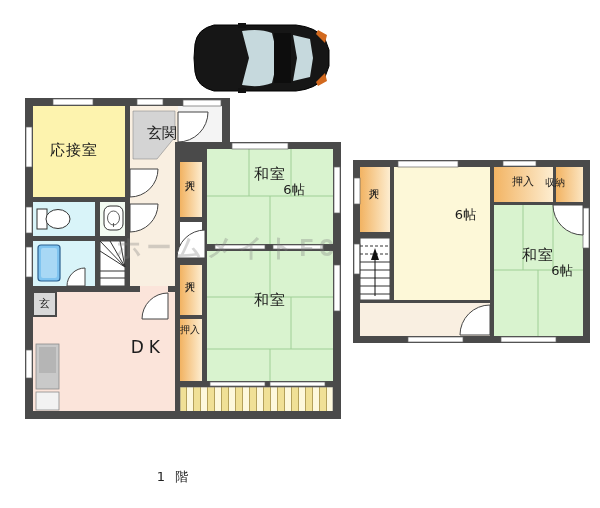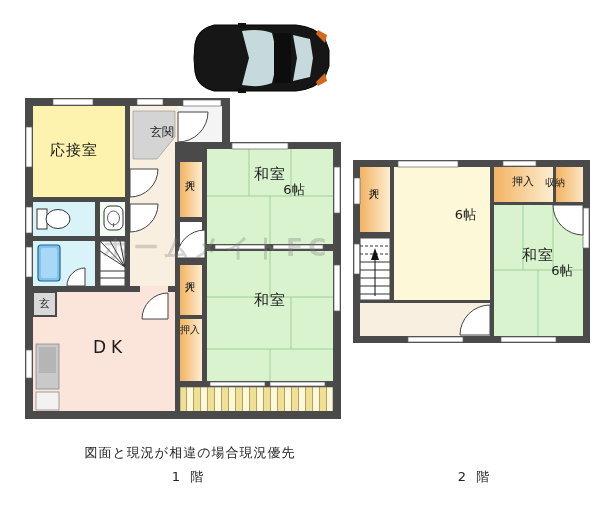--- a/index.html
+++ b/index.html
@@ -6,26 +6,26 @@
   body{font-family:"DejaVu Sans","Liberation Sans",sans-serif;background:#fff;}
   .canvas{position:relative;width:600px;height:508px;background:#ffffff;overflow:hidden;}
   .abs{position:absolute;}
   .plan{position:absolute;}
   .plan svg{display:block;}
   .lbl{position:absolute;color:#1c1c1c;text-align:center;line-height:1.05;pointer-events:none;}
   .vtext{writing-mode:vertical-rl;text-orientation:upright;letter-spacing:1px;}
   .roomname{font-size:15px;letter-spacing:1px;}
   .roomsize{font-size:13px;padding-left:48px;}
   .small{font-size:10px;}
-  .watermark{position:absolute;left:103px;top:231px;width:310px;font-size:25px;font-weight:bold;
-             color:rgba(125,125,125,0.32);letter-spacing:5px;white-space:nowrap;}
+  .watermark{position:absolute;left:116px;top:231px;width:310px;font-size:25px;font-weight:bold;
+             color:rgba(125,125,125,0.32);letter-spacing:5px;white-space:nowrap;font-family:Liberation Mono, monospace;}
   .disclaimer{position:absolute;left:55px;top:444px;width:270px;text-align:center;
               font-size:13px;color:#222;letter-spacing:1px;}
   .floorcap{position:absolute;text-align:center;font-size:13px;color:#222;letter-spacing:3px;}
-  .cap1{left:79px;top:468px;width:220px;}
+  .cap1{left:64px;top:468px;width:220px;}
   .cap2{left:395px;top:468px;width:160px;}
 </style>
 </head>
 <body>
 
 <div class="canvas">
 
   <div class="abs" style="left:192px;top:22px;">
     <svg width="140" height="72" viewBox="0 0 140 72">
       <path d="M22,3 Q5,7 3,22 L2,36 3,50 Q5,65 22,69 L104,69 Q124,67 133,55 L137,44 137,28 133,17 Q124,5 104,3 Z" fill="#161616" stroke="#000" stroke-width="1"></path>
@@ -166,32 +166,32 @@
       </g>
 
       <g>
         <rect x="11" y="247" width="23" height="45" fill="#c9c9c9" stroke="#8a8a8a" stroke-width="0.8"></rect>
         <rect x="14" y="250" width="17" height="26" fill="#b5b5b5"></rect>
         <rect x="11" y="295" width="23" height="18" fill="#f2f2f2" stroke="#8a8a8a" stroke-width="0.8"></rect>
       </g>
     </svg>
 
     <div class="lbl roomname" style="left:8px;top:46px;width:82px;">応接室</div>
-    <div class="lbl" style="left:106px;top:29px;width:62px;font-size:12px;">玄関</div>
+    <div class="lbl" style="left:106px;top:29px;width:62px;font-size:15px;">玄関</div>
     <div class="lbl small vtext" style="left:159px;top:75px;">押入</div>
     <div class="lbl small vtext" style="left:159px;top:176px;">押入</div>
     <div class="lbl small" style="left:150px;top:228px;width:30px;">押入</div>
     <div class="lbl" style="left:182px;top:70px;width:126px;">
       <div class="roomname">和室</div>
       <div class="roomsize">6帖</div>
     </div>
     <div class="lbl" style="left:182px;top:196px;width:126px;">
       <div class="roomname">和室</div>
     </div>
-    <div class="lbl" style="left:30px;top:242px;width:110px;font-size:17px;letter-spacing:5px;">DK</div>
+    <div class="lbl" style="left:30px;top:242px;width:110px;font-size:17px;letter-spacing:5px;text-align:right;">DK</div>
     <div class="lbl" style="left:10px;top:201px;width:19px;font-size:11px;">玄</div>
   </div>
 
   <div class="plan" style="left:353px;top:160px;width:237px;height:183px;">
     <svg width="237" height="183" viewBox="0 0 237 183">
       <defs>
         <linearGradient id="og2" x1="0" y1="0" x2="1" y2="0">
           <stop offset="0" stop-color="#f2b362"></stop>
             <stop offset="1" stop-color="#fdedd0"></stop>
         </linearGradient>
@@ -262,17 +262,15 @@
       <div class="roomsize">6帖</div>
     </div>
     <div class="lbl" style="left:140px;top:88px;width:90px;">
       <div class="roomname">和室</div>
       <div class="roomsize">6帖</div>
     </div>
   </div>
 
   <div class="watermark">ホームメイトFC</div>
 
-  <div class="disclaimer">図面と現況が相違の場合現況優先</div>
   <div class="floorcap cap1">1 階</div>
-  <div class="floorcap cap2">2 階</div>
 
 </div>
 
 </body></html>

